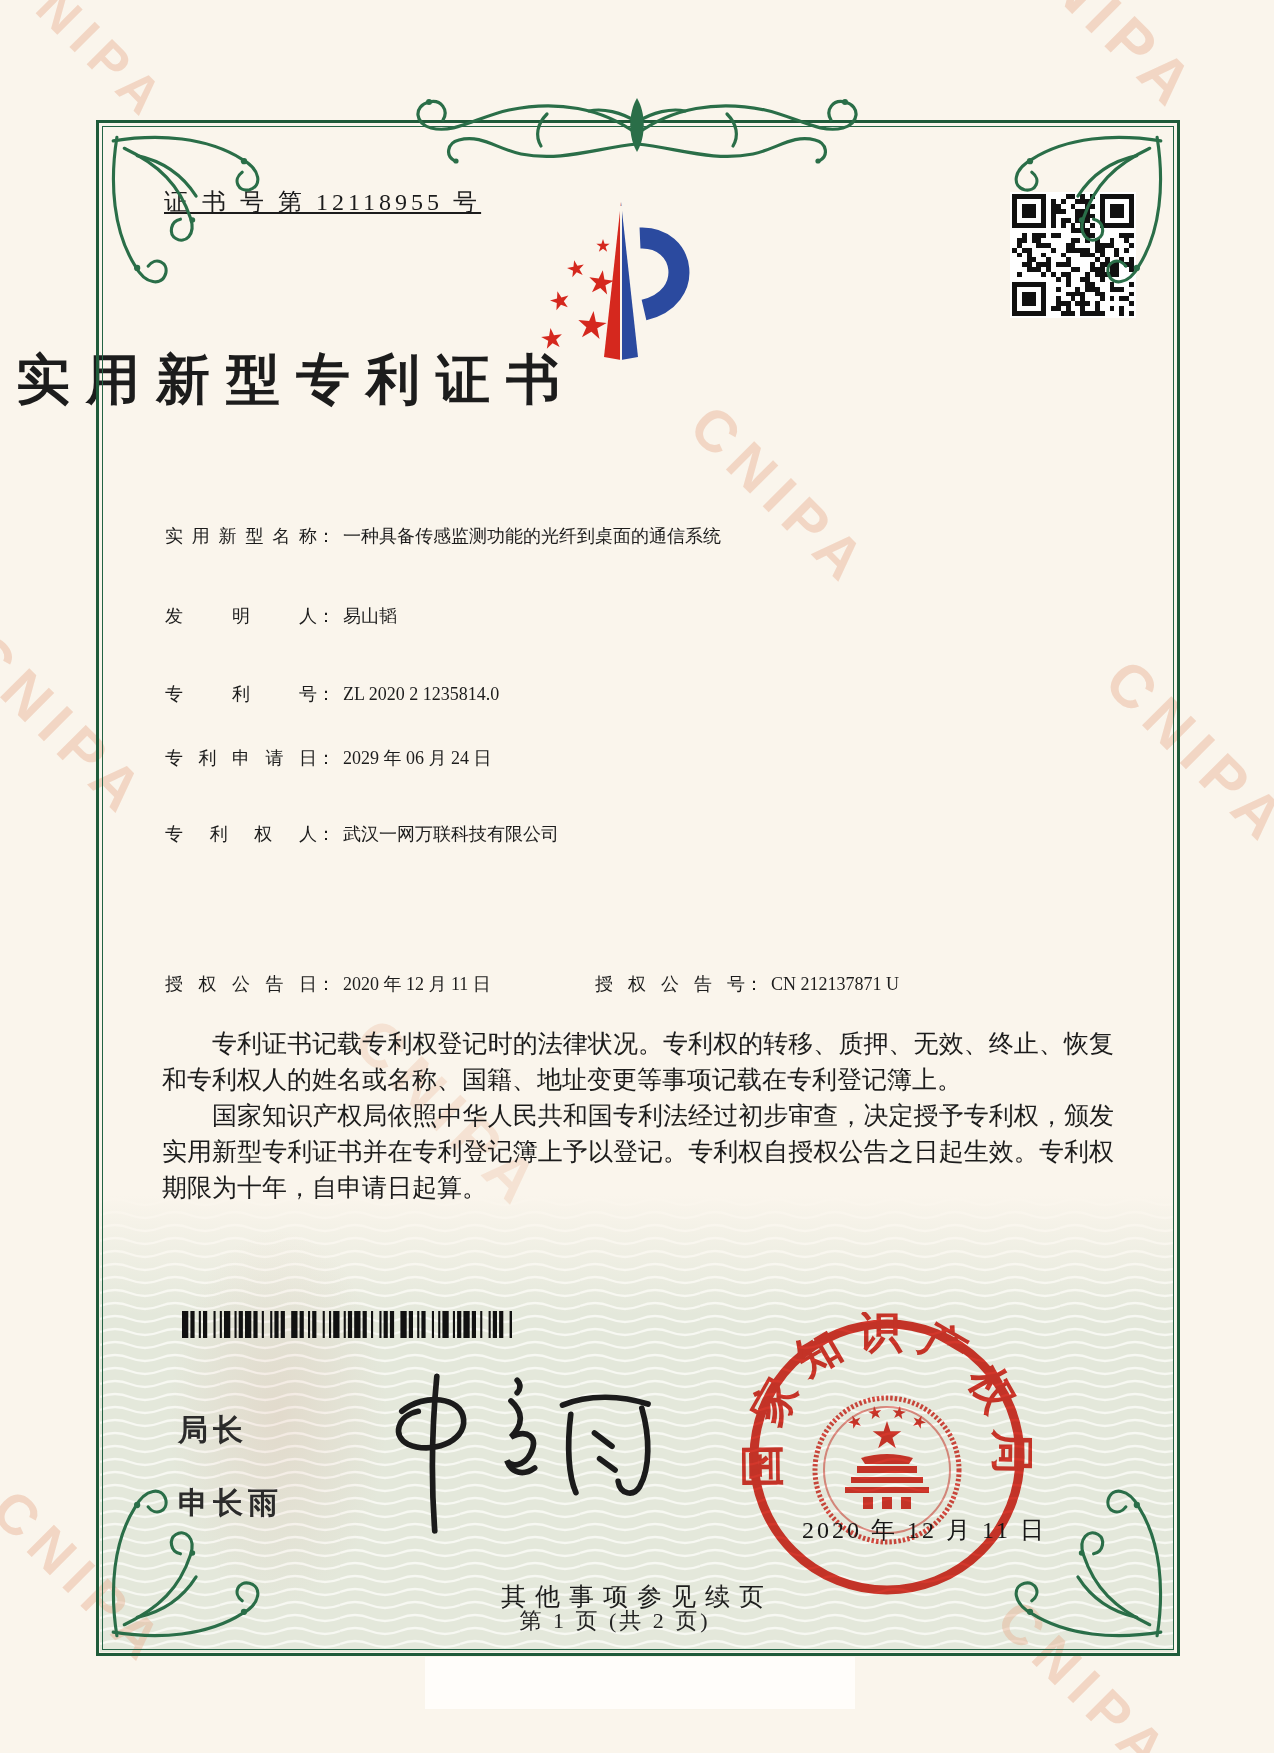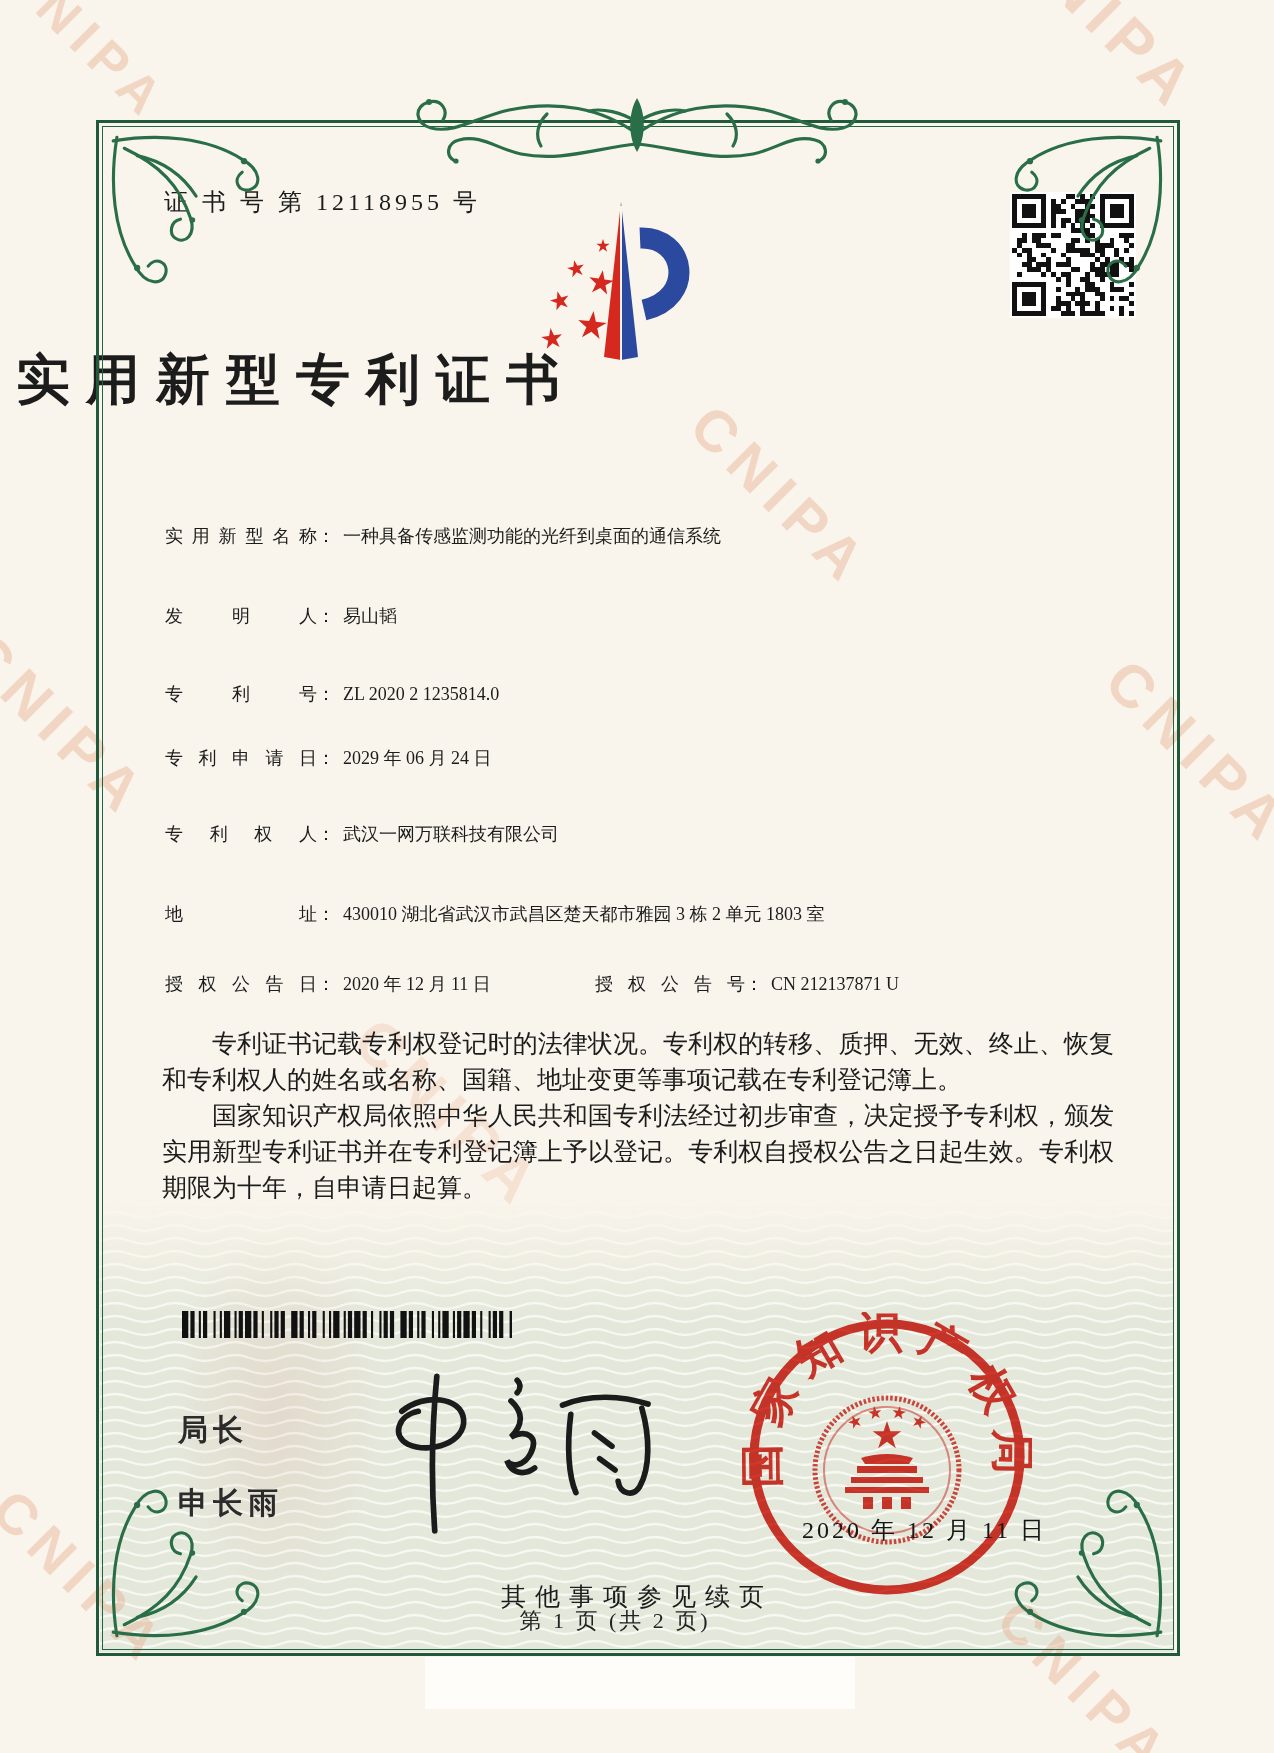--- a/index.html
+++ b/index.html
@@ -20,21 +20,21 @@
   .frame{position:absolute;left:96px;top:120px;width:1078px;height:1530px;
          border:3px solid #1f5b3a;z-index:3;pointer-events:none;}
   .frame::after{content:"";position:absolute;inset:3px;border:1.4px solid #236344;}
   .corner{position:absolute;width:175px;height:175px;z-index:4;pointer-events:none;}
   .c-tl{left:104px;top:128px;}
   .c-tr{left:995px;top:128px;transform:scaleX(-1);}
   .c-bl{left:104px;top:1470px;transform:scaleY(-1);}
   .c-br{left:995px;top:1470px;transform:scale(-1,-1);}
   .top-orn{position:absolute;left:397px;top:84px;width:480px;height:96px;z-index:4;}
   
-  .cert-no{position:absolute;left:164px;top:186px;font-size:24px;letter-spacing:4px;z-index:2;}
+  .cert-no{position:absolute;left:164px;top:186px;font-size:24px;letter-spacing:4px;z-index:2;text-decoration:underline;}
   .logo{position:absolute;left:468px;top:176px;width:240px;height:196px;z-index:2;}
   .qr{position:absolute;left:1010px;top:192px;width:126px;height:126px;background:#fff;
       padding:2px;box-sizing:border-box;z-index:2;}
   .qr svg{display:block;width:100%;height:100%;}
   .title{position:absolute;left:0;right:0;top:344px;text-align:left;font-size:54px;
          font-weight:bold;letter-spacing:16px;padding-left:16px;z-index:2;font-family:Liberation Serif, serif;}
   
   .row{position:absolute;left:165px;width:960px;font-size:18px;line-height:40px;z-index:2;}
   .lbl{display:inline-block;width:152px;text-align:justify;text-align-last:justify;vertical-align:top;}
   .colon{display:inline-block;width:26px;vertical-align:top;}
@@ -385,23 +385,20 @@
   </div>
   <div class="row r3">
     <span class="lbl">专利号</span><span class="colon">：</span><span class="val">ZL 2020 2 1235814.0</span>
   </div>
   <div class="row r4">
     <span class="lbl">专利申请日</span><span class="colon">：</span><span class="val">2029 年 06 月 24 日</span>
   </div>
   <div class="row r5">
     <span class="lbl">专利权人</span><span class="colon">：</span><span class="val">武汉一网万联科技有限公司</span>
   </div>
-  <div class="row r6">
-    <span class="lbl">地址</span><span class="colon">：</span><span class="val">430010  湖北省武汉市武昌区楚天都市雅园 3 栋 2 单元 1803 室</span>
-  </div>
   <div class="row r7">
     <span class="lbl">授权公告日</span><span class="colon">：</span><span class="val">2020 年 12 月 11 日</span>
     <span class="pair2">
       <span class="lbl">授权公告号</span><span class="colon">：</span><span class="val">CN 212137871 U</span>
     </span>
   </div>
 
   <div class="paras">
     <p>专利证书记载专利权登记时的法律状况。专利权的转移、质押、无效、终止、恢复和专利权人的姓名或名称、国籍、地址变更等事项记载在专利登记簿上。</p>
     <p>国家知识产权局依照中华人民共和国专利法经过初步审查，决定授予专利权，颁发实用新型专利证书并在专利登记簿上予以登记。专利权自授权公告之日起生效。专利权期限为十年，自申请日起算。</p>

